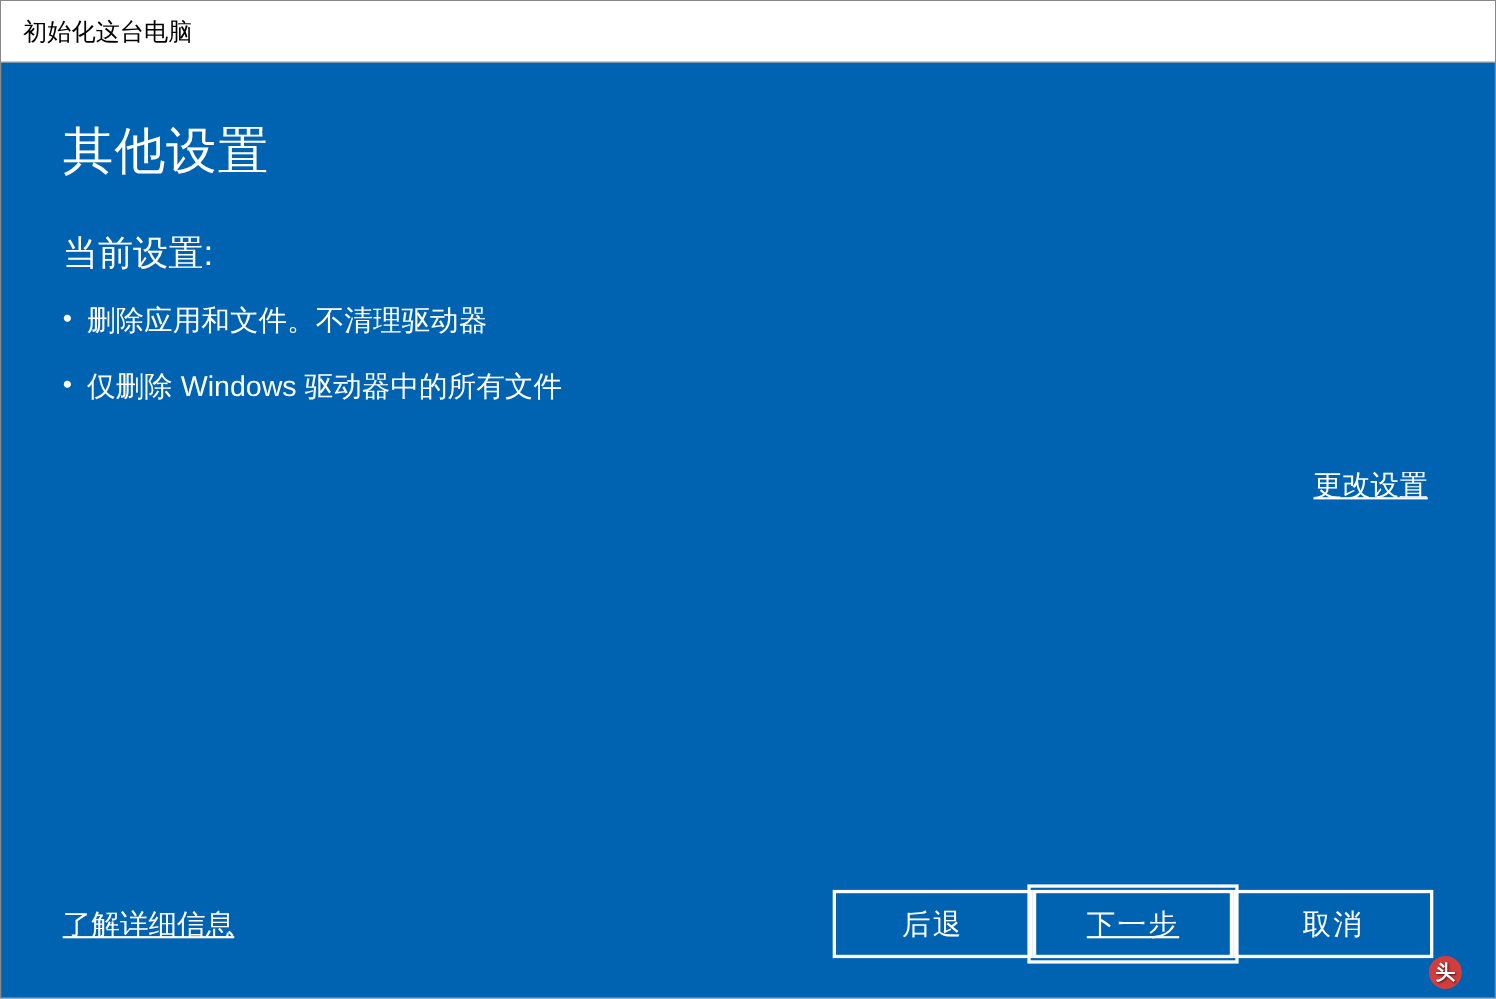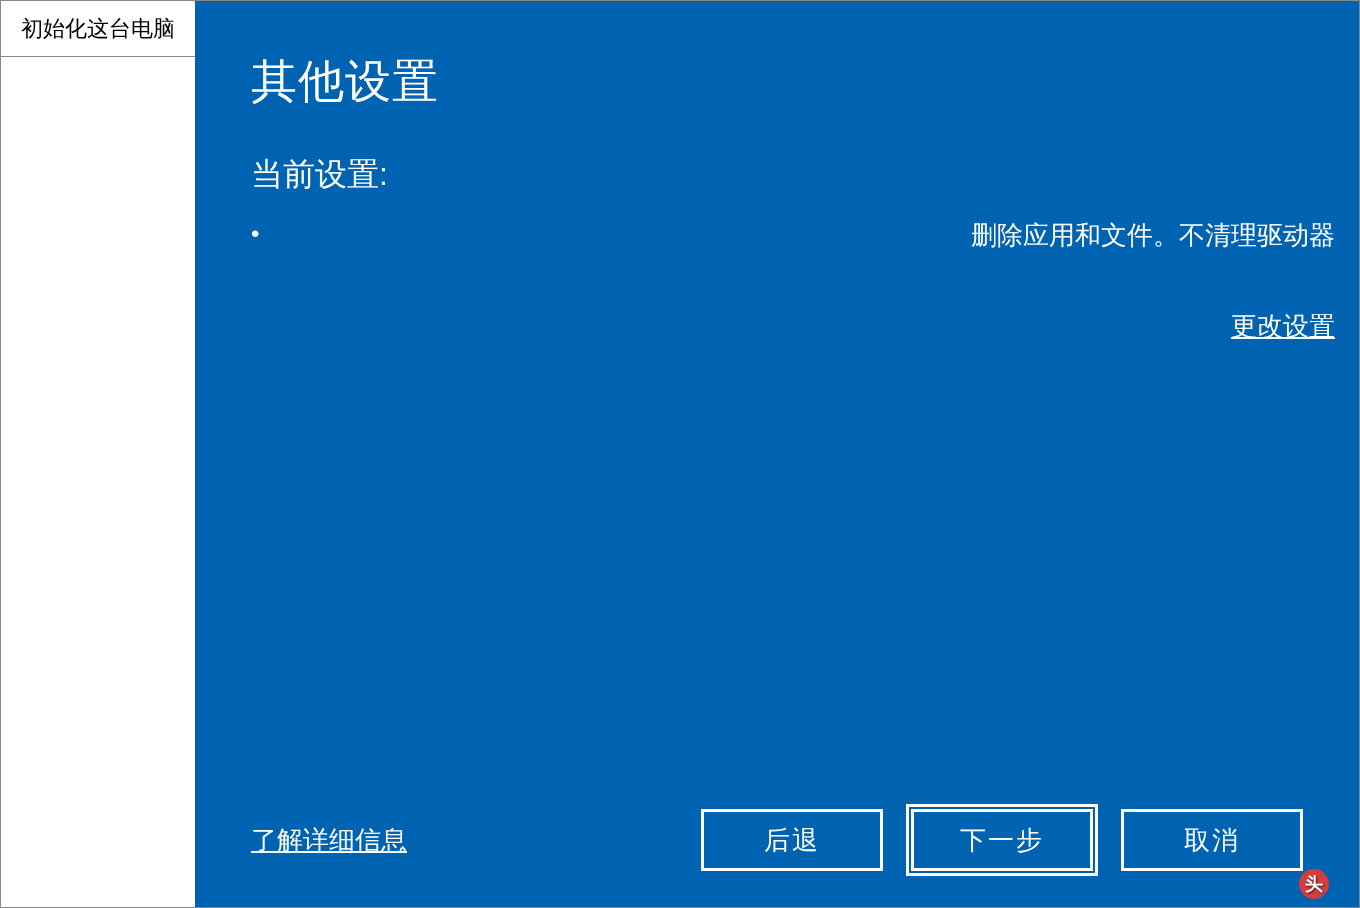--- a/index.html
+++ b/index.html
@@ -11,55 +11,55 @@
       font-family: "Microsoft YaHei", "Segoe UI", Arial, sans-serif;
       width: 1360px;
       height: 908px;
       overflow: hidden;
       background: #fff;
     }
     .window {
       width: 100%;
       height: 100%;
       display: flex;
+      flex-direction: column;
       border: 1px solid #888;
     }
     .titlebar {
       background: #fff;
       color: #000;
       padding: 14px 20px;
       font-size: 22px;
       border-bottom: 1px solid #888;
       height: 56px;
       display: flex;
       align-items: center;
     }
     .content {
       flex: 1;
       background: #0063B1;
       color: #fff;
-      padding: 50px 24px 40px 56px;
+      padding: 50px 61px 40px 56px;
       display: flex;
       flex-direction: column;
       position: relative;
     }
     .heading {
       font-size: 46px;
       font-weight: 300;
       margin-bottom: 40px;
       letter-spacing: 1px;
     }
     .subheading {
       font-size: 32px;
       margin-bottom: 18px;
     }
     .bullet-list {
       list-style: none;
       margin-bottom: 28px;
-      text-align: right;
     }
     .bullet-list li {
       font-size: 26px;
       line-height: 1.6;
       margin-bottom: 18px;
       padding-left: 22px;
       position: relative;
     }
     .bullet-list li::before {
       content: "•";
@@ -86,39 +86,39 @@
       display: flex;
       align-items: center;
       justify-content: space-between;
     }
     .footer-left {
       display: flex;
       align-items: flex-end;
     }
     .footer-right {
       display: flex;
-      gap: 28px;
     }
     .btn {
       min-width: 182px;
       height: 62px;
       background: transparent;
       border: 3px solid #fff;
       color: #fff;
       font-size: 26px;
       font-family: inherit;
       cursor: pointer;
       display: flex;
       align-items: center;
       justify-content: center;
       letter-spacing: 2px;
     }
     .btn-focus {
       outline: 3px solid #fff;
       outline-offset: 2px;
+      text-decoration: underline;
     }
     .watermark {
       position: absolute;
       right: 30px;
       bottom: 8px;
       color: #fff;
       font-size: 28px;
       font-weight: 500;
       text-shadow: 1px 1px 2px rgba(0,0,0,0.7);
       display: flex;
@@ -144,20 +144,21 @@
 
 <div class="window">
   <div class="titlebar">
     <span>初始化这台电脑</span>
   </div>
   <div class="content">
     <h1 class="heading">其他设置</h1>
     <div class="subheading">当前设置:</div>
     <ul class="bullet-list">
       <li>删除应用和文件。不清理驱动器</li>
+      <li>仅删除 Windows 驱动器中的所有文件</li>
     </ul>
     <a class="link link-change">更改设置</a>
 
     <div class="footer">
       <div class="footer-left">
         <a class="link">了解详细信息</a>
       </div>
       <div class="footer-right">
         <button class="btn">后退</button>
         <button class="btn btn-focus">下一步</button>

